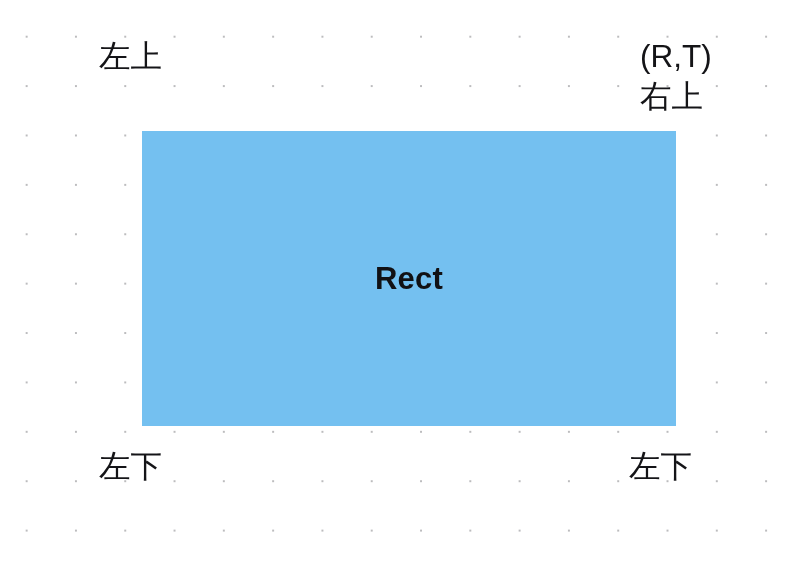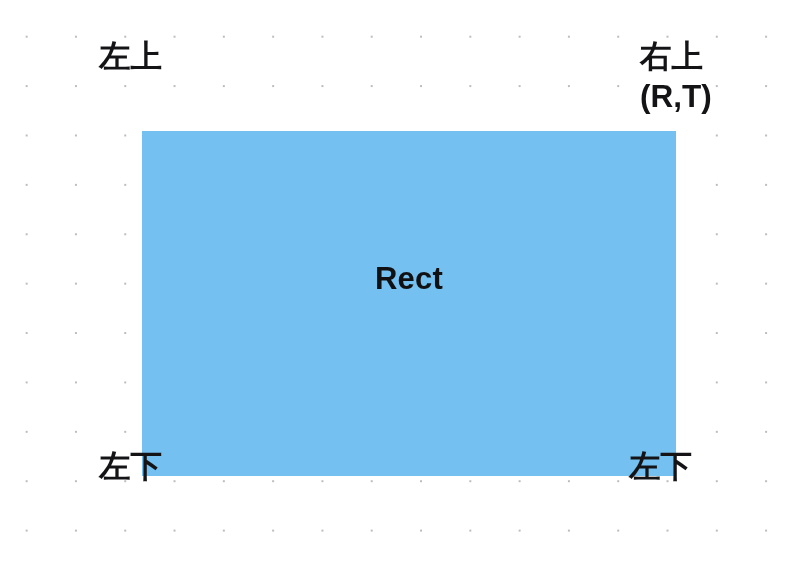--- a/index.html
+++ b/index.html
@@ -32,21 +32,21 @@
     background-position: 2px 12px;
     pointer-events: none;
   }
 
   
   #rect-shape {
     position: absolute;
     left: 142px;
     top: 131px;
     width: 534px;
-    height: 345px;
+    height: 295px;
     background-color: #74c0f0;
   }
 
   #rect-shape-label {
     position: absolute;
     left: 0;
     top: 0;
     width: 534px;
     height: 295px;
     display: flex;
@@ -62,21 +62,20 @@
   .corner-label {
     position: absolute;
     font-size: 31.5px;
     font-weight: 400;
     color: #141417;
     line-height: 40px;
     white-space: nowrap;
   }
   .corner-label .cl-line {
     display: block;
-    font-weight: bold;
   }
 
   #label-top-left {
     left: 99px;
     top: 36px;
   }
   #label-top-right {
     left: 640px;
     top: 36px;
   }
@@ -98,22 +97,22 @@
 
   <div id="rect-shape">
     <div id="rect-shape-label">Rect</div>
   </div>
 
   <div class="corner-label" id="label-top-left">
     <span class="cl-line">左上</span>
   </div>
 
   <div class="corner-label" id="label-top-right">
+    <span class="cl-line">(R,T)</span>
     <span class="cl-line">右上</span>
-    <span class="cl-line">(R,T)</span>
   </div>
 
   <div class="corner-label" id="label-bottom-left">
     <span class="cl-line">左下</span>
   </div>
 
   <div class="corner-label" id="label-bottom-right">
     <span class="cl-line">左下</span>
   </div>
 

